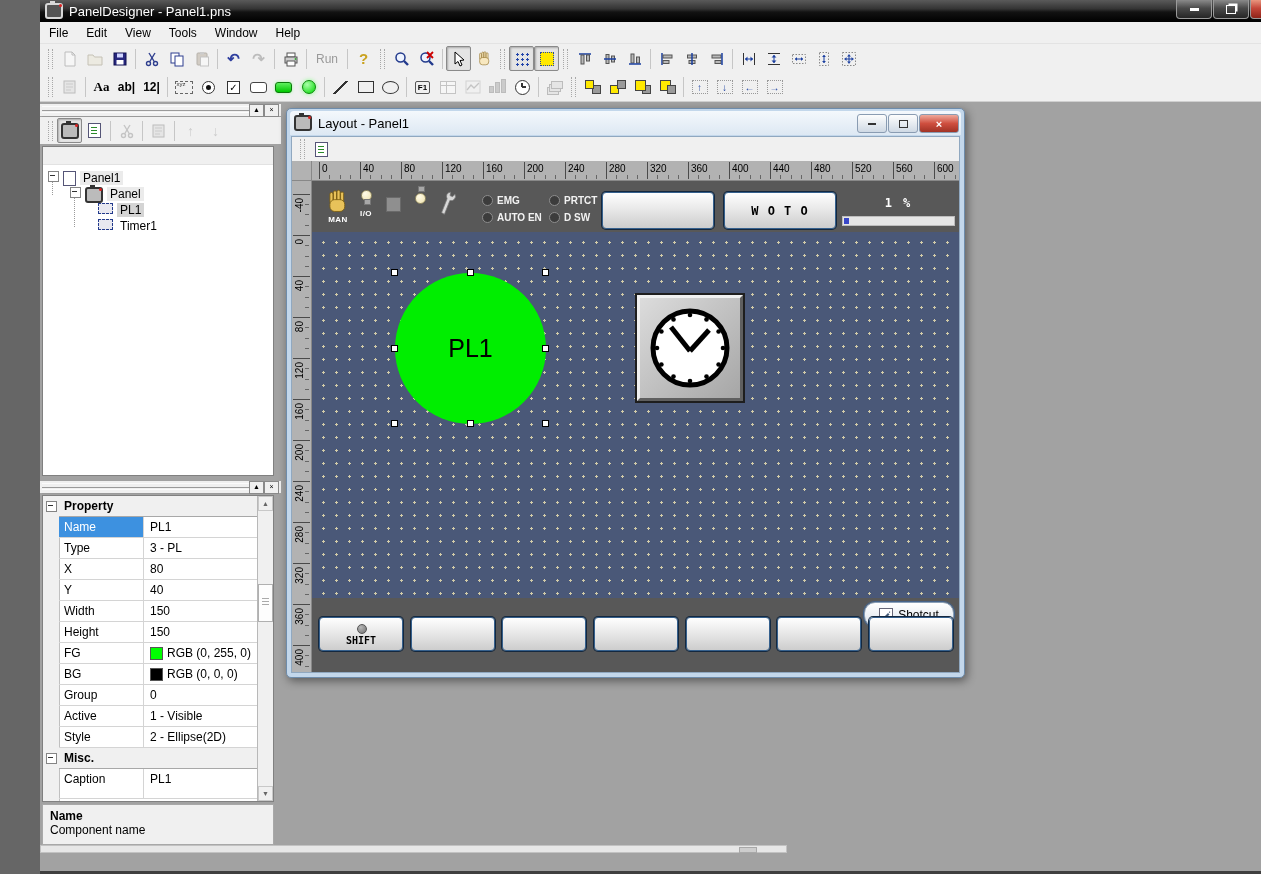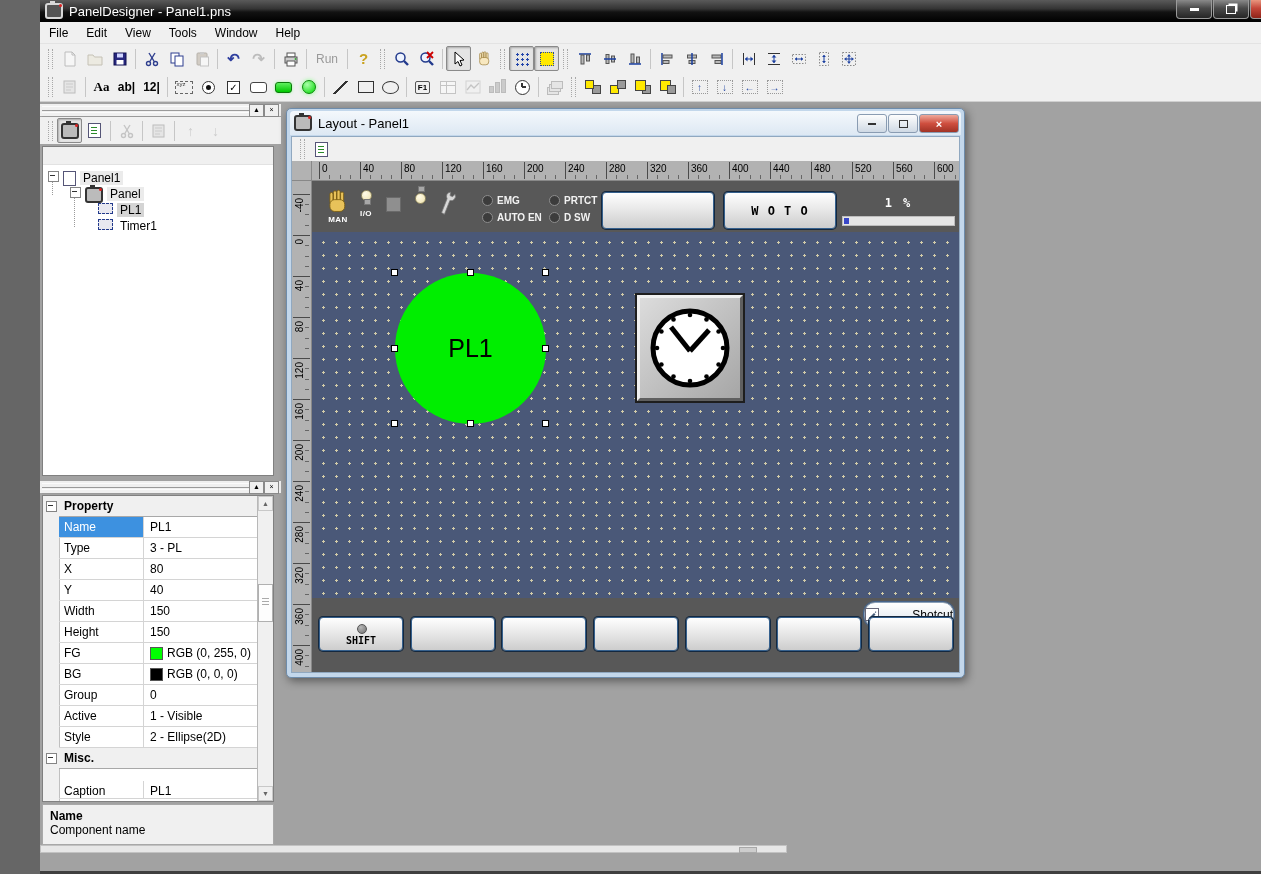--- a/index.html
+++ b/index.html
@@ -101,21 +101,21 @@
   .pgut{position:absolute;left:0;top:0;bottom:0;width:16px;background:#f0f0f0;border-right:1px solid #c0c0c0;}
   .collapse{position:absolute;left:3px;width:9px;height:9px;border:1px solid #848484;background:#fff;}
   .collapse:before{content:"";position:absolute;left:1px;top:3px;width:5px;height:1px;background:#333;}
   .prows{position:absolute;left:16px;top:0;right:15px;}
   .prow{display:flex;height:21px;border-bottom:1px solid #d4d4d4;box-sizing:border-box;}
   .prow .plabel{width:85px;border-right:1px solid #d4d4d4;padding:3px 0 0 5px;box-sizing:border-box;}
   .prow .pvalue{flex:1;padding:3px 0 0 6px;display:flex;align-items:flex-start;gap:4px;box-sizing:border-box;}
   .prow.hdr{background:#f0f0f0;border-bottom:1px solid #a8a8a8;font-weight:bold;}
   .prow.hdr .plabel{border-right:none;width:auto;}
   .prow .plabel.sel{background:#3d91e0;color:#fff;}
-  .prow.caption{height:30px;align-items:flex-end;}
+  .prow.caption{height:30px;}
   .swatch{width:11px;height:11px;border:1px solid #555;margin-top:1px;flex:none;}
   .pscroll{position:absolute;right:0;top:0;bottom:0;width:15px;background:#f0f0f0;border-left:1px solid #b8b8b8;}
   .psbtn{position:absolute;left:0;right:0;height:15px;display:flex;align-items:center;justify-content:center;font-size:7px;color:#666;background:#f0f0f0;border:1px solid #c8c8c8;box-sizing:border-box;}
   .psthumb{position:absolute;left:0;right:0;background:#fdfdfd;border:1px solid #b0b0b0;box-sizing:border-box;}
   .psthumb:before{content:"";position:absolute;left:3px;right:3px;top:13px;height:1px;background:#aaa;box-shadow:0 3px 0 #aaa,0 6px 0 #aaa;}
   .descbox{position:absolute;background:#f0f0f0;border:1px solid #a8a8a8;box-sizing:border-box;padding:4px 7px;}
   .descbox .dt{font-weight:bold;}
 
   
   .lw{position:absolute;left:246px;top:108px;width:679px;height:570px;box-sizing:border-box;
@@ -905,21 +905,21 @@
                     <circle cx="33.5" cy="21.4" r="2.3"></circle>
                 </g>
                 <line x1="50" y1="53" x2="31" y2="29" stroke="#000" stroke-width="5"></line>
                 <line x1="50" y1="53" x2="69" y2="32" stroke="#000" stroke-width="5"></line>
               </svg>
             </div>
           </div>
         </div>
 
         <div class="hwbottom">
-          <div class="shotcut" style="left:552px;top:4px;width:88px;height:23px;justify-content:space-between;">
+          <div class="shotcut" style="left:552px;top:4px;width:88px;height:23px;">
             <span class="shoticon">
                 <svg width="9" height="9" viewBox="0 0 12 12">
                   <path d="M2 10l6-6 2 2-6 6H2z" fill="#445a77"></path>
                   <path d="M9 3l1.2-1.2 1 1L10 4z" fill="#445a77"></path>
                 </svg>
               </span>
             <span>Shotcut</span>
           </div>
           <div class="btnrow" style="left:7px;top:19px;width:634px;">
             <div class="hwb fnbtn">

